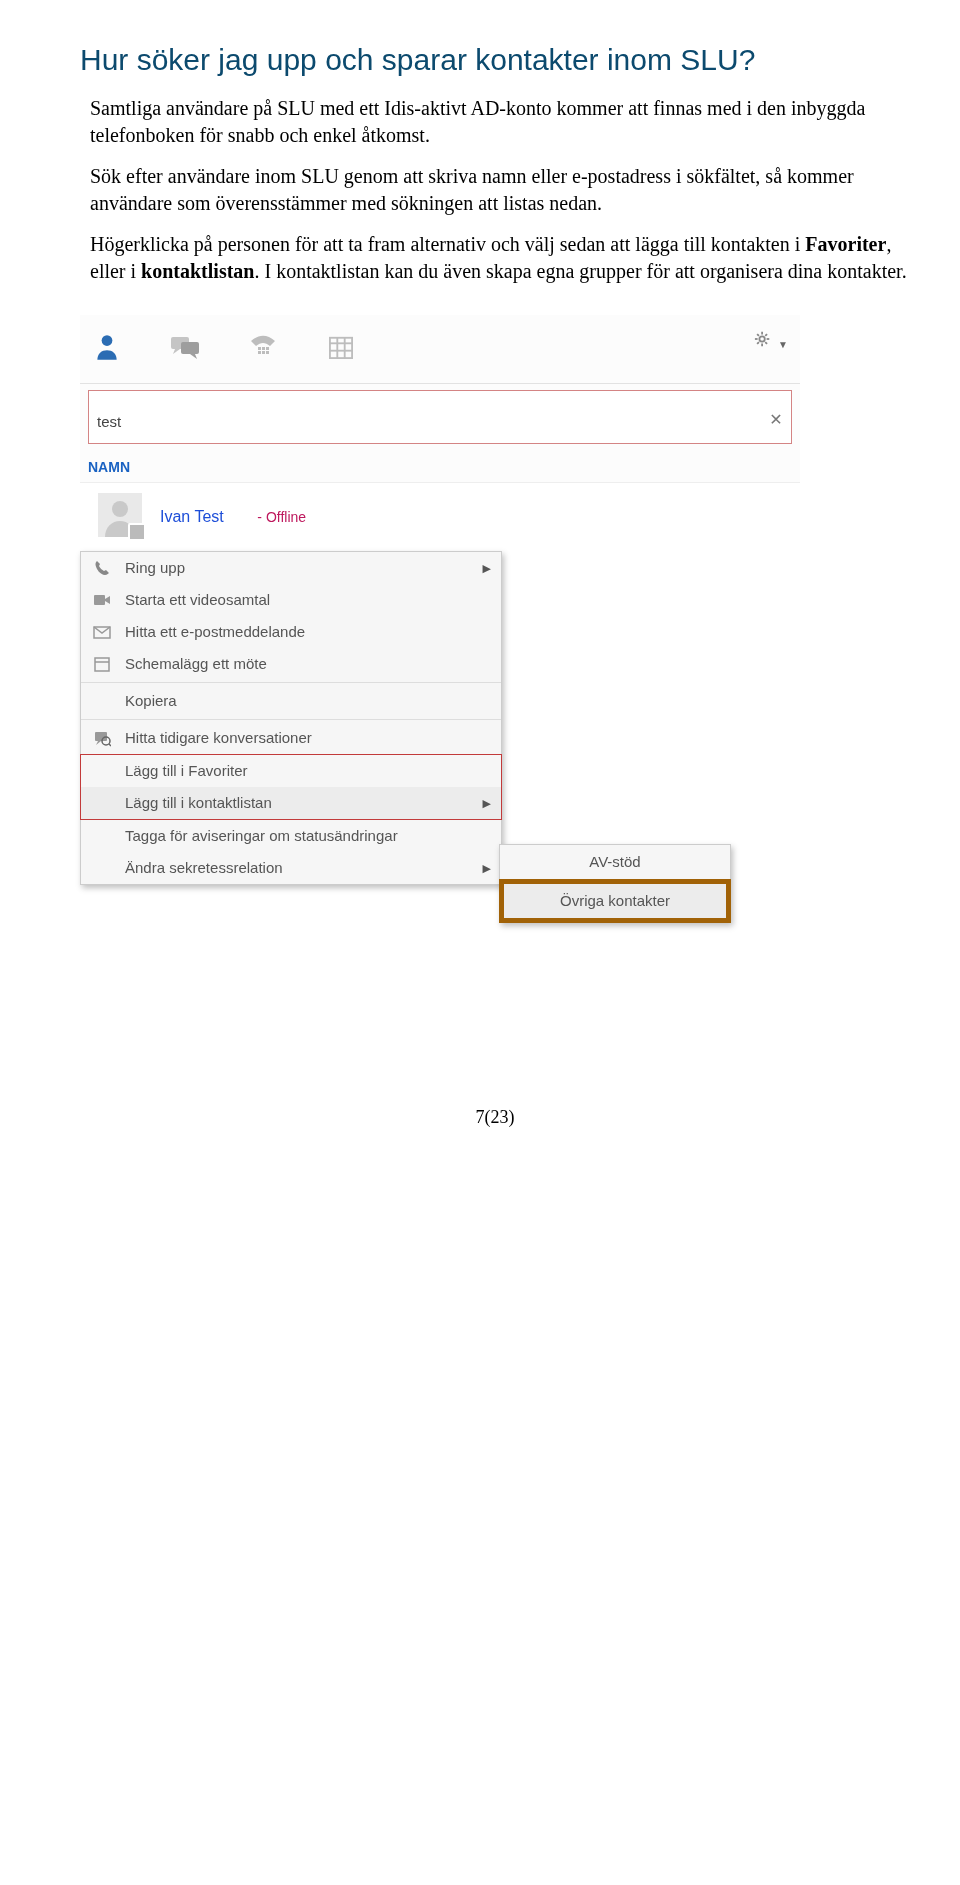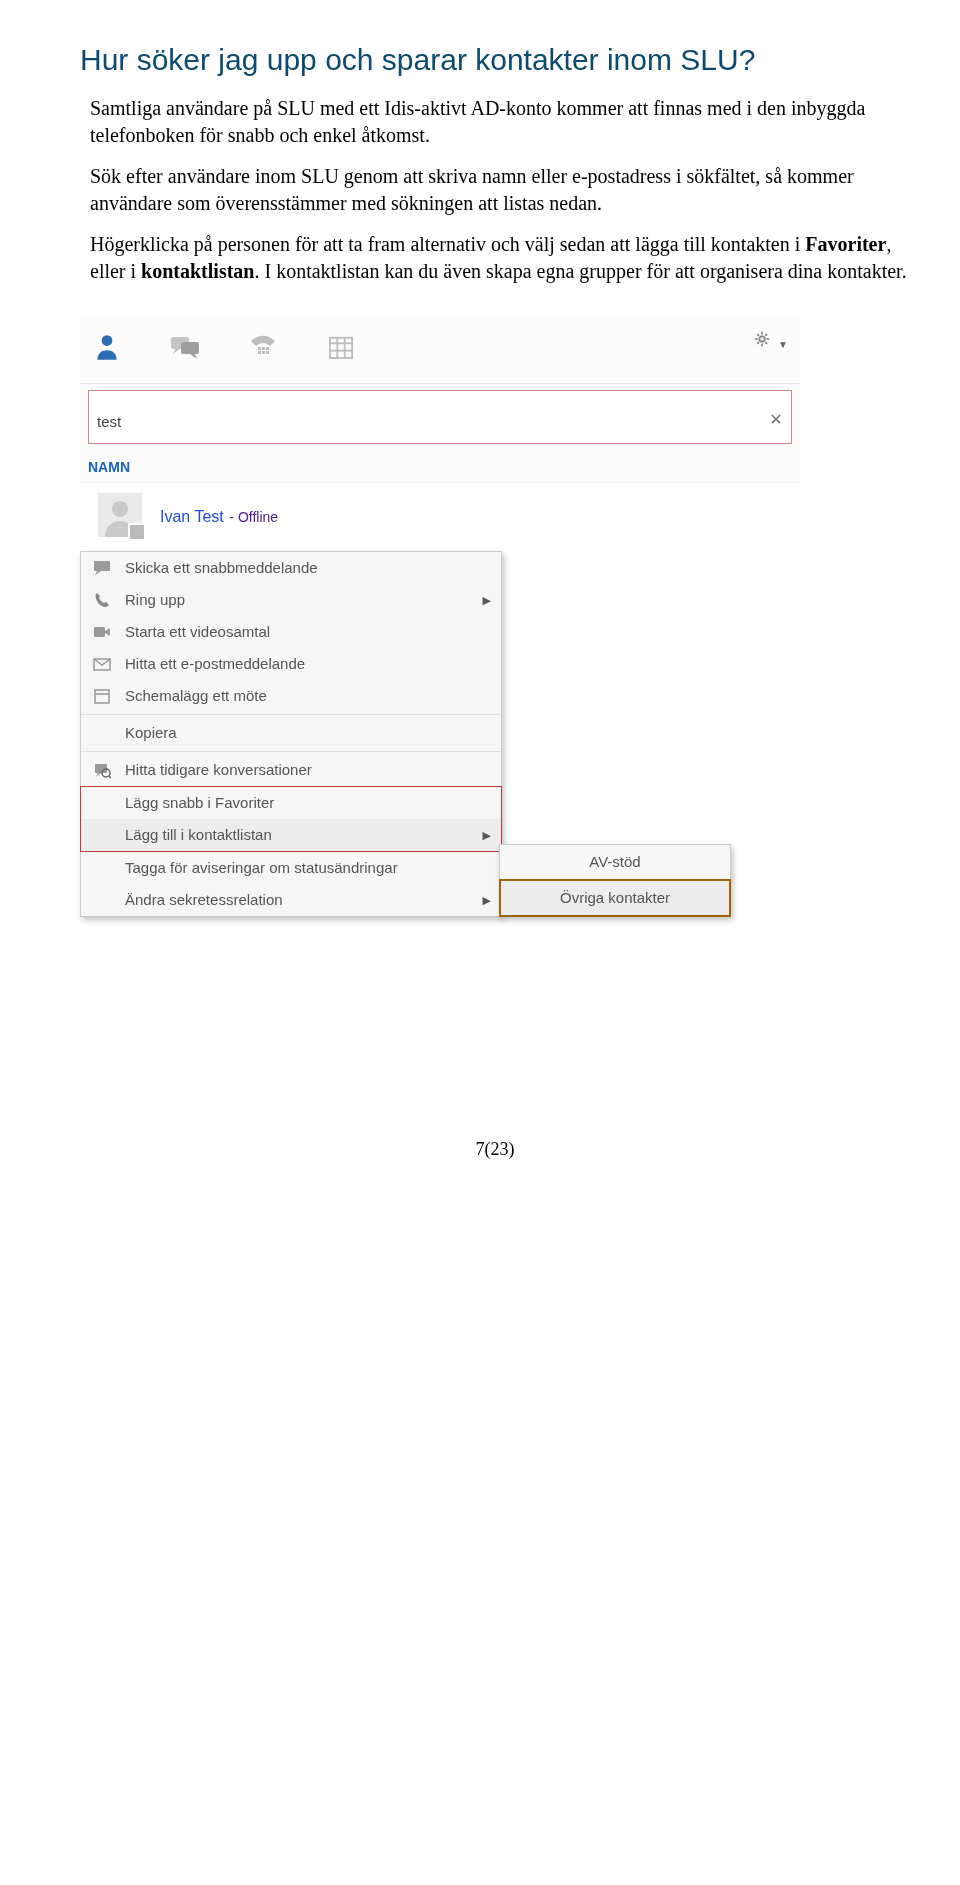--- a/index.html
+++ b/index.html
@@ -74,21 +74,21 @@
     font-family:"Segoe UI",Arial,sans-serif;
   }
   .avatar{
     width:44px;height:44px;background:#e9e9e9;position:relative;
   }
   .avatar svg{width:44px;height:44px;}
   .presence{
     position:absolute;right:-4px;bottom:-4px;width:14px;height:14px;border:2px solid #fff;background:#bbb;border-radius:2px;
   }
   .result .name{font-size:16px;color:#1d4ed8;margin-top:28px;}
-  .result .status{font-size:14px;color:#4c1d95;}
+  .result .status{font-size:14px;color:#be185d;margin-left:28px;}
   .menu{
     width:420px;
     background:#f6f6f6;
     border:1px solid #ccc;
     box-shadow:2px 3px 6px rgba(0,0,0,.25);
     font-family:"Segoe UI",Arial,sans-serif;
     font-size:15px;
     color:#555;
     position:relative;
   }
@@ -111,21 +111,21 @@
     top:292px;
     width:230px;
     background:#f6f6f6;
     border:1px solid #ccc;
     box-shadow:2px 3px 6px rgba(0,0,0,.25);
     font-family:"Segoe UI",Arial,sans-serif;
     font-size:15px;
     color:#555;
   }
   .sub-item{padding:7px 12px;text-align:center;}
-  .sub-highlight{border:2px solid #a16207;background:#ececec;margin:-1px;}
+  .sub-highlight{border:5px solid #a16207;background:#ececec;margin:-1px;}
   .footer{
     text-align:center;
     font-family:"Times New Roman",serif;
     font-size:18px;
     margin-top:35px;
   }
 </style>
 </head>
 <body>
 
@@ -212,29 +212,20 @@
     <div>
       <span class="name">Ivan Test</span>
       <span class="status"> - <span>Offline</span></span>
     </div>
   </div>
 
   <div class="menu">
     <div class="menu-item">
       <span class="mi-icon">
           <svg viewBox="0 0 18 18">
-            <rect x="1" y="2" width="16" height="10" rx="1" fill="#999"></rect>
-            <path d="M4 12l-2 4 6-4" fill="#999"></path>
-          </svg>
-        </span>
-      <span>Skicka ett snabbmeddelande</span>
-    </div>
-    <div class="menu-item">
-      <span class="mi-icon">
-          <svg viewBox="0 0 18 18">
             <path d="M4 2c-2 2-2 4 0 8s6 6 8 6 4-2 4-2l-3-3-2 1c-2-1-4-3-5-5l1-2z" fill="#888"></path>
           </svg>
         </span>
       <span>Ring upp</span>
       <span class="arrow">▶</span>
     </div>
     <div class="menu-item">
       <span class="mi-icon">
           <svg viewBox="0 0 18 18">
             <rect x="1" y="4" width="11" height="10" rx="1" fill="#999"></rect>
@@ -275,21 +266,21 @@
             <circle cx="13" cy="12" r="4" fill="none" stroke="#666" stroke-width="1.5"></circle>
             <line x1="16" y1="15" x2="18" y2="17" stroke="#666" stroke-width="1.5"></line>
           </svg>
         </span>
       <span>Hitta tidigare konversationer</span>
     </div>
 
     <div class="highlight-group">
       <div class="menu-item">
         <span class="mi-icon"></span>
-        <span>Lägg snabb i Favoriter</span>
+        <span>Lägg till i Favoriter</span>
       </div>
       <div class="menu-item hover">
         <span class="mi-icon"></span>
         <span>Lägg till i kontaktlistan</span>
         <span class="arrow">▶</span>
       </div>
     </div>
 
     <div class="menu-item">
       <span class="mi-icon"></span>

